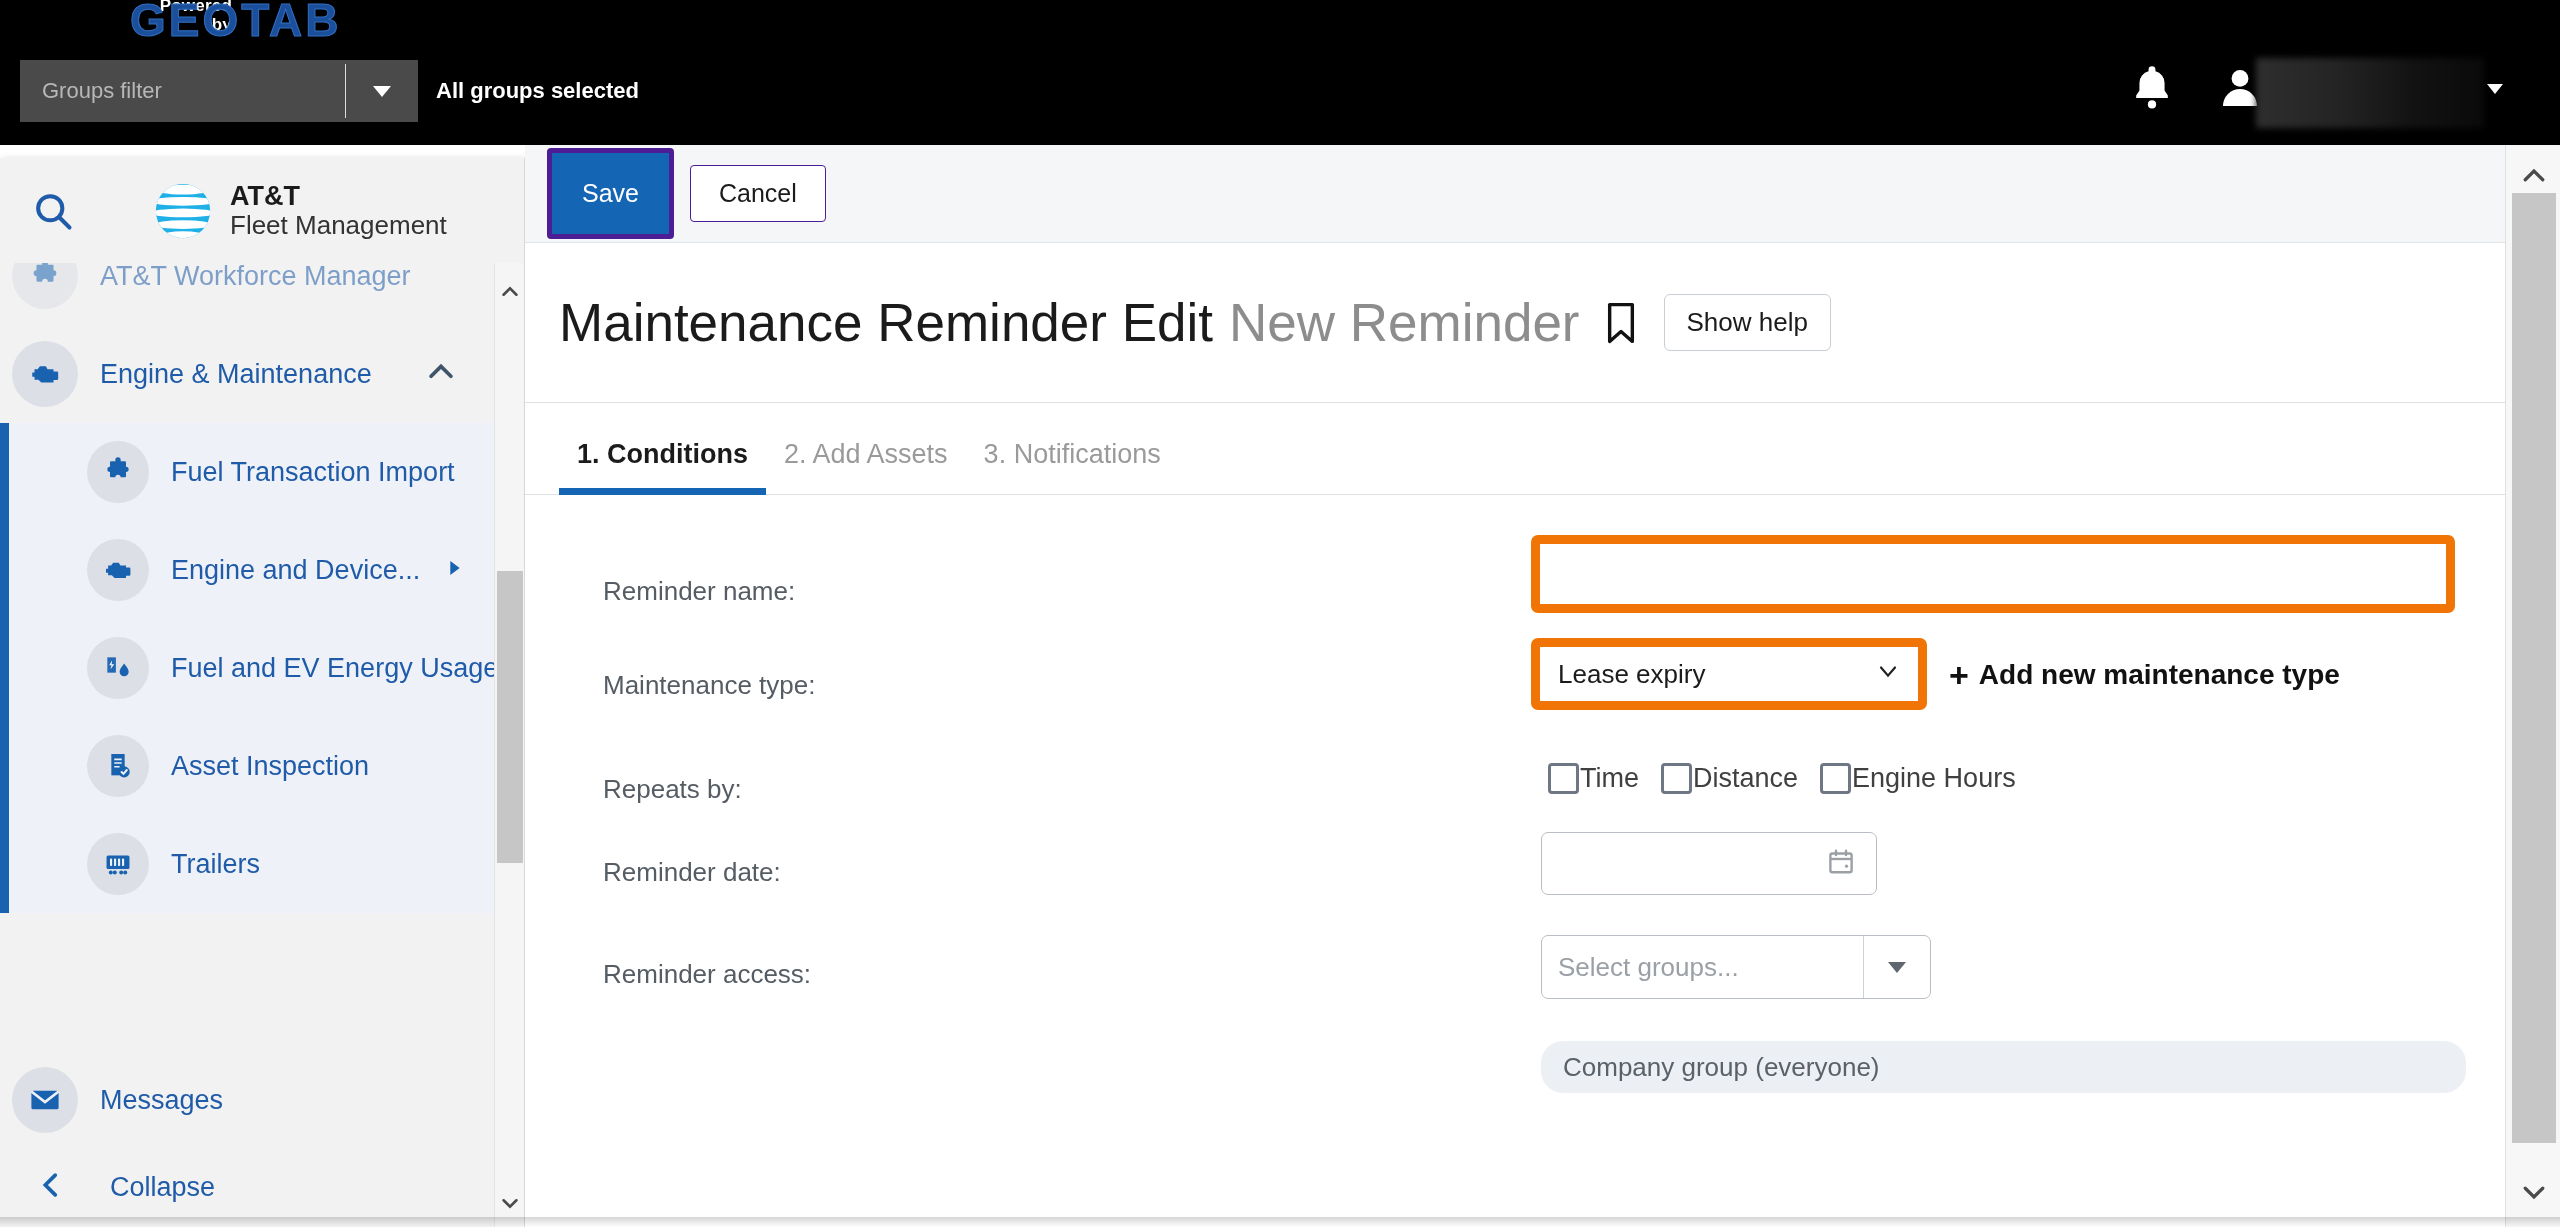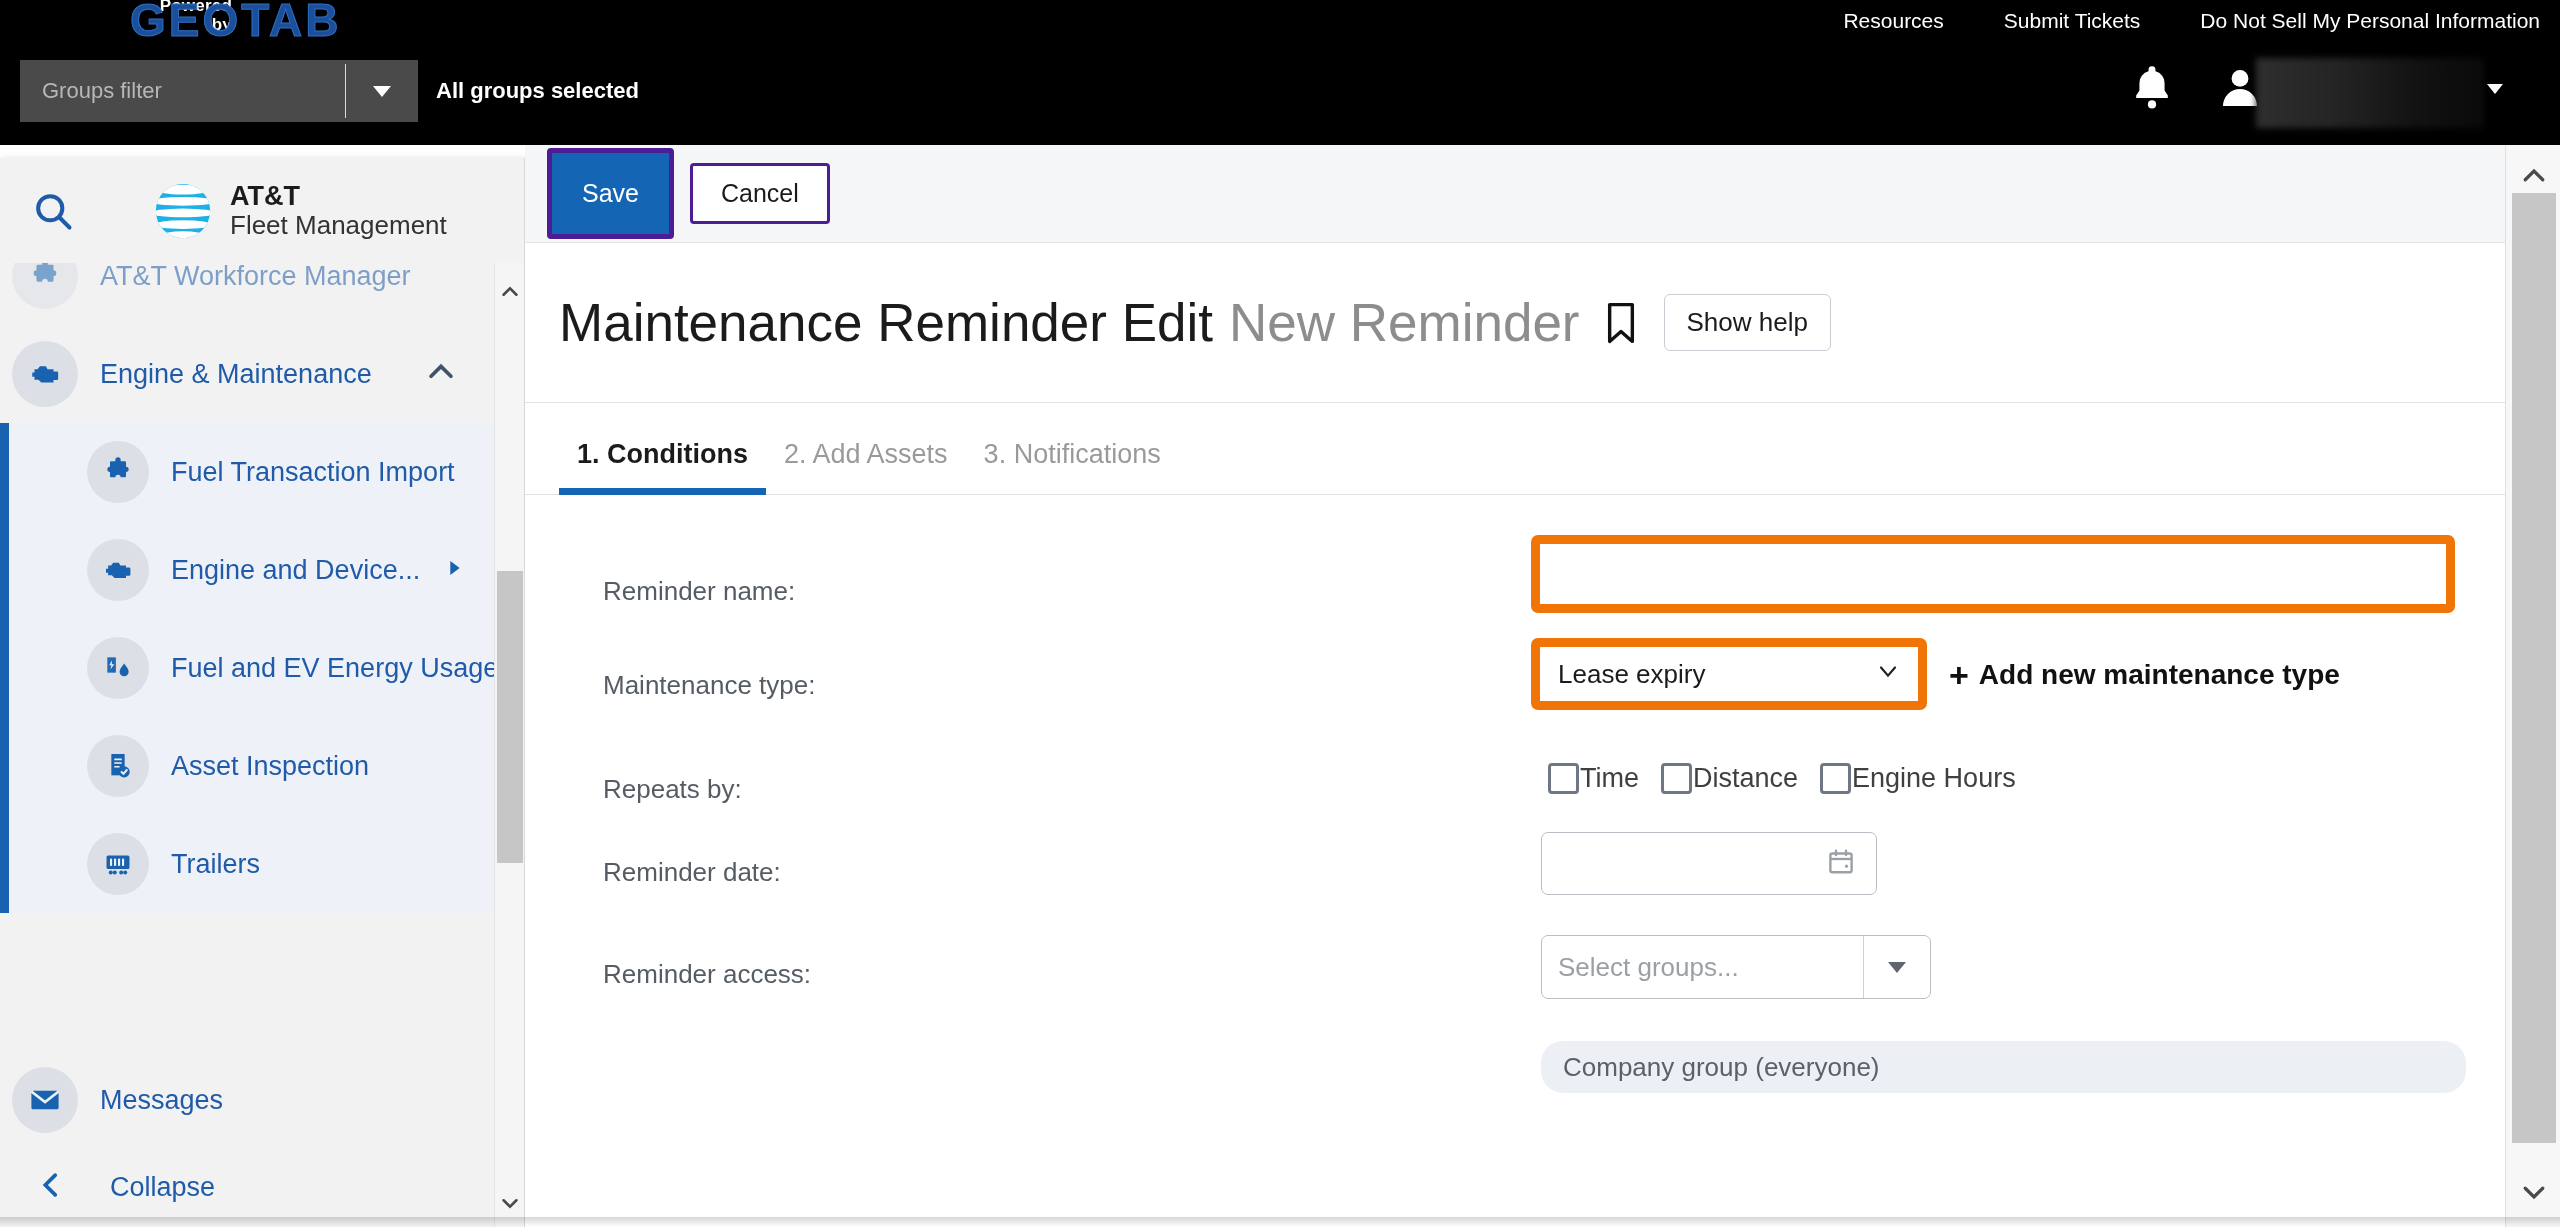--- a/index.html
+++ b/index.html
@@ -150,21 +150,21 @@
     position:absolute; left:0; top:0; width:1980px; height:98px;
     background:#f4f6f8; border-bottom:1px solid #e3e6e9;
     display:flex; align-items:center; padding-left:22px; gap:16px;
   }
   .btn-save {
     background:#1565b5; color:#fff; border:5px solid #4c1d95; border-radius:4px;
     font-size:25px; padding:26px 30px; cursor:pointer;
     font-family:"Liberation Sans", sans-serif;
   }
   .btn-cancel {
-    background:#ffffff; color:#1b1b1b; border:3px solid #4c1d95; border-radius:4px;
+    background:#ffffff; color:#1b1b1b; border:1px solid #4c1d95; border-radius:4px;
     font-size:25px; padding:13px 28px; cursor:pointer;
     font-family:"Liberation Sans", sans-serif;
   }
 
   .titlebar {
     position:absolute; left:0; top:98px; width:1980px; height:160px;
     background:#ffffff; border-bottom:1px solid #dfe2e5;
     display:flex; align-items:center; padding-left:34px;
   }
   .title-main { font-size:53px; color:#1b1b1b; font-weight:400; white-space:nowrap; }
@@ -269,25 +269,20 @@
 <div class="app">
 
   <div class="topbar">
 
     <div class="powered">
       <span class="l1">Powered</span>
       <span class="l2">by</span>
     </div>
     <div class="geotab">GEOTAB</div>
 
-    <div class="toplinks">
-      <a href="#">Resources</a>
-      <a href="#">Submit Tickets</a>
-      <a href="#">Do Not Sell My Personal Information</a>
-    </div>
 
     <div class="groupsfilter">
       <div class="gf-input">Groups filter</div>
       <div class="gf-sep"></div>
       <div class="gf-arrow">
         <span class="caret-down"></span>
       </div>
     </div>
     <div class="allgroups">All groups selected</div>
 

